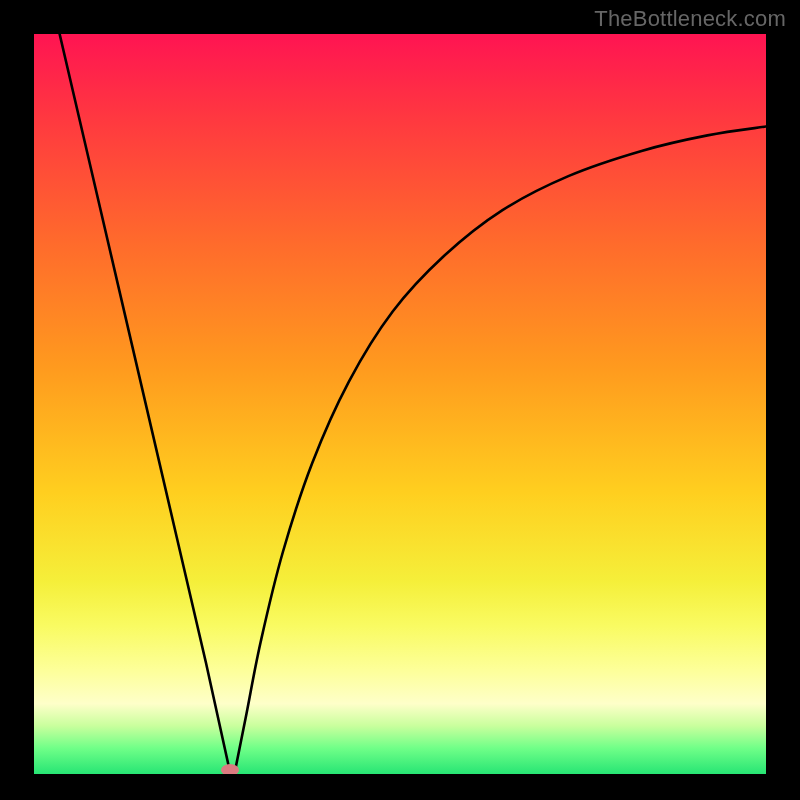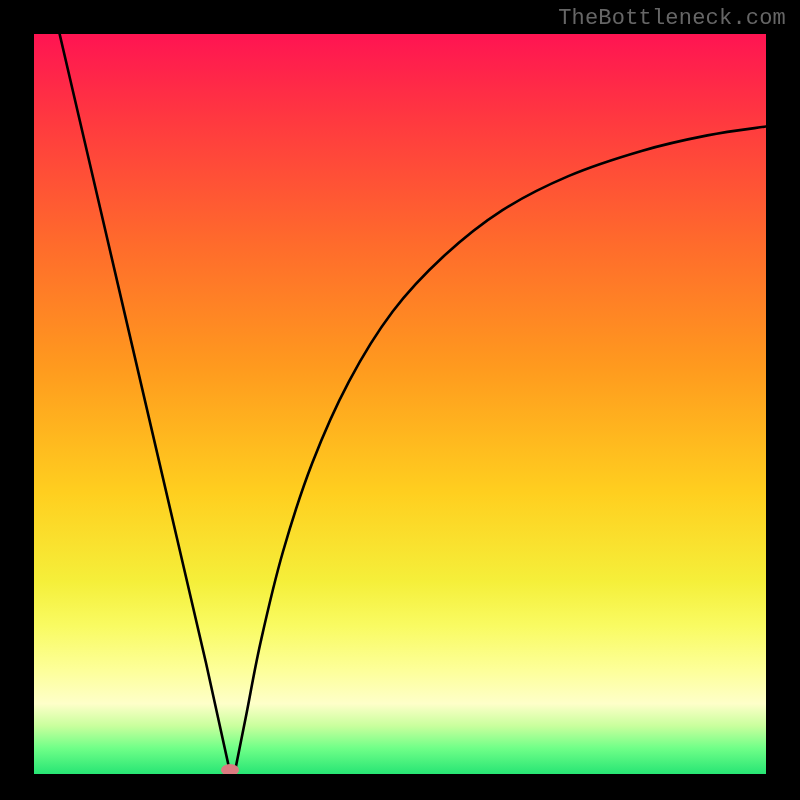--- a/index.html
+++ b/index.html
@@ -9,21 +9,20 @@
     height: 800px;
     overflow: hidden;
     background: #000;
     font-family: Arial, Helvetica, sans-serif;
   }
   .frame {
     position: relative;
     width: 800px;
     height: 756px;
     background: #000;
-    font-family: Liberation Mono, monospace;
   }
   .watermark {
     position: absolute;
     top: 6px;
     right: 14px;
     color: #666;
     font-size: 22px;
     font-weight: 500;
     letter-spacing: 0.2px;
     z-index: 3;

